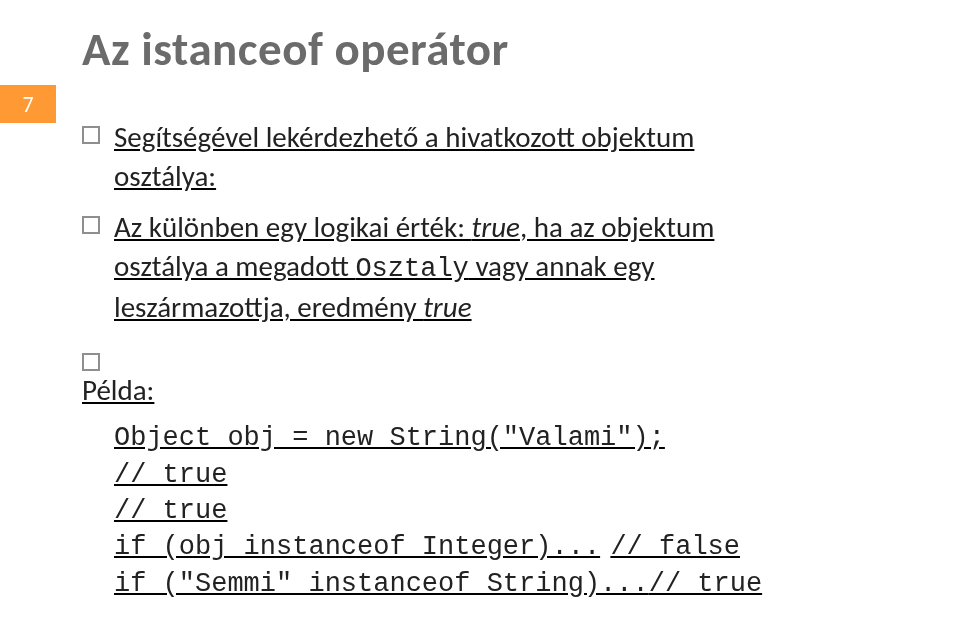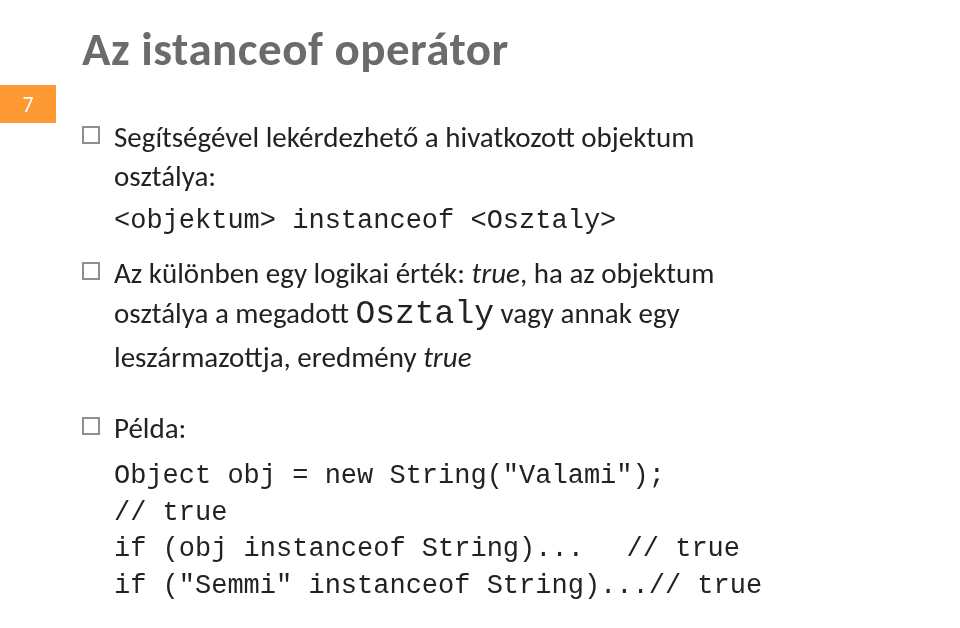--- a/index.html
+++ b/index.html
@@ -39,20 +39,21 @@
     font-weight: 400;
     display: flex;
     align-items: center;
     justify-content: center;
   }
   .content {
     position: absolute;
     top: 106px;
     left: 82px;
     right: 60px;
+    text-decoration: underline;
   }
   .bullet-row {
     display: flex;
     align-items: flex-start;
     margin-top: 12px;
     margin-bottom: 10px;
   }
   .bullet-icon {
     flex: 0 0 auto;
     width: 18px;
@@ -63,21 +64,21 @@
     box-sizing: border-box;
   }
   .bullet-text {
     flex: 1;
     font-size: 29px;
     color: #222222;
     line-height: 1.35;
   }
   .codeinline {
     font-family: "Courier New", monospace;
-    font-size: 33px;
+    font-size: 27px;
   }
   .codeline1 {
     font-family: "Courier New", monospace;
     font-size: 27px;
     color: #222;
     margin-left: 32px;
     margin-top: 4px;
     margin-bottom: 18px;
   }
   .italic {
@@ -107,45 +108,47 @@
   <div class="pagenum-box">
     <span>7</span>
   </div>
 
   <div class="content">
 
     <div class="bullet-row">
       <div class="bullet-icon"></div>
       <div class="bullet-text">Segítségével lekérdezhető a hivatkozott objektum osztálya:</div>
     </div>
-    <div class="codeline1">&lt;objektum&gt; instanceof &lt;Osztaly&gt;</div>
 
     <div class="bullet-row">
       <div class="bullet-icon"></div>
       <div class="bullet-text">
         <span>Az különben egy logikai érték: </span><span class="italic">true</span><span>, ha az objektum osztálya a megadott </span><span class="codeinline">Osztaly</span><span> vagy annak egy leszármazottja, eredmény </span><span class="italic">true</span>
       </div>
     </div>
 
-    <div class="bullet-row" style="margin-top:32px;">
+    <div class="bullet-row" style="margin-top:18px;flex-direction:column;">
       <div class="bullet-icon"></div>
       <div class="bullet-text">Példa:</div>
     </div>
 
     <div class="codeblock">
       <div class="codeblock-row">
         <span>Object obj = new String("Valami");</span>
         <span></span>
       </div>
       <div class="codeblock-row">
         <span>// true</span>
       </div>
       <div class="codeblock-row">
-        <span>if (obj instanceof String)...</span>
         <span>// true</span>
+      </div>
+      <div class="codeblock-row">
+        <span>if (obj instanceof Integer)...</span>
+        <span>// false</span>
       </div>
       <div class="codeblock-row">
         <span>if ("Semmi" instanceof String)...</span>
         <span>// true</span>
       </div>
     </div>
 
   </div>
 </div>
 

